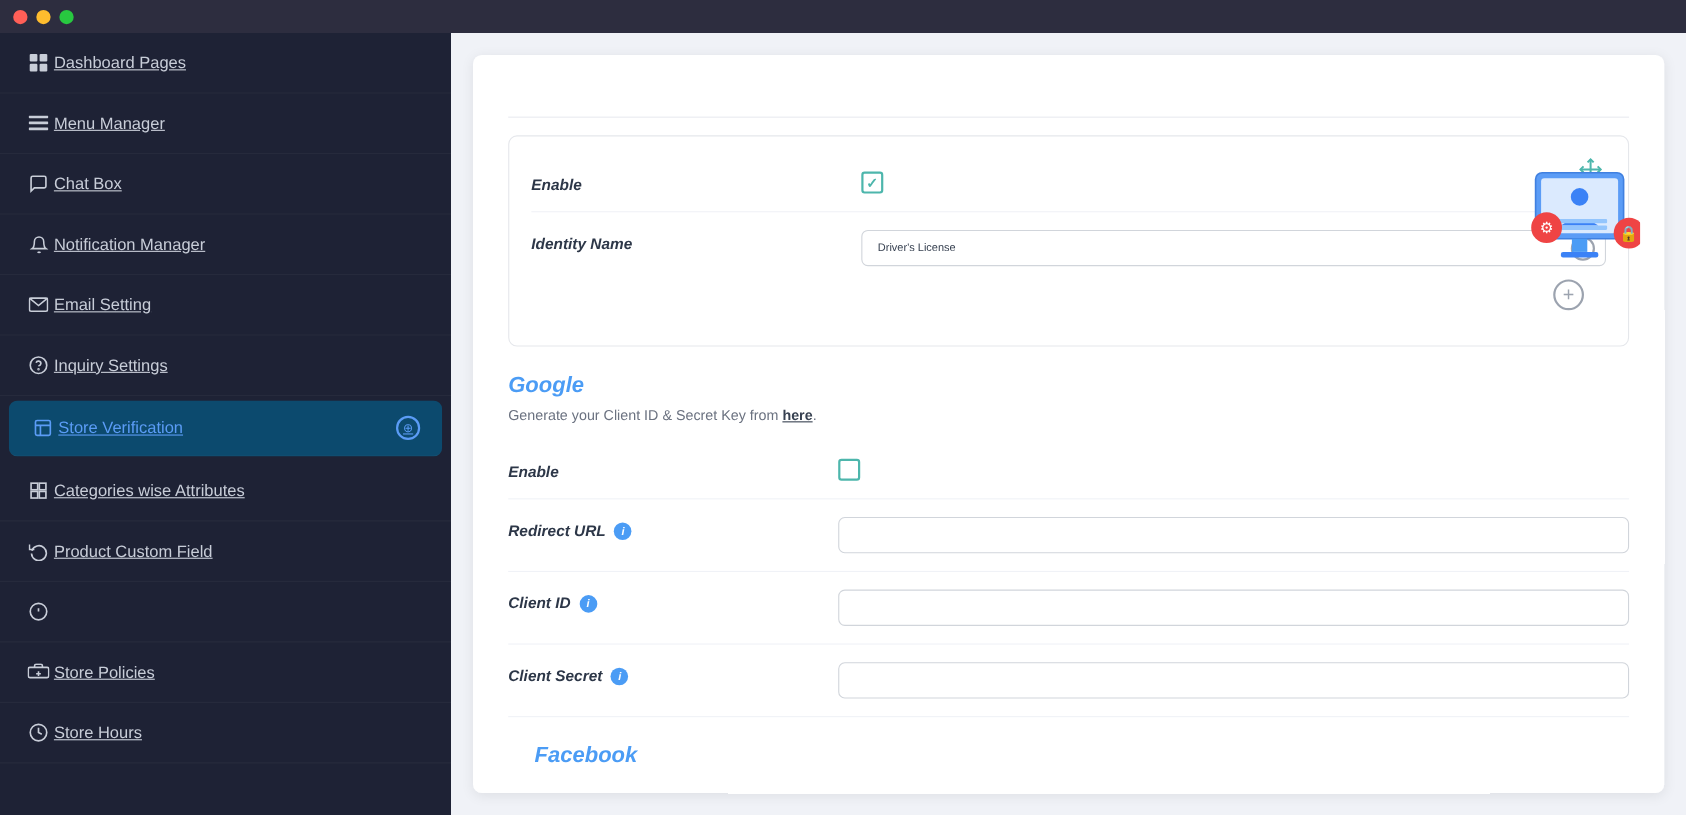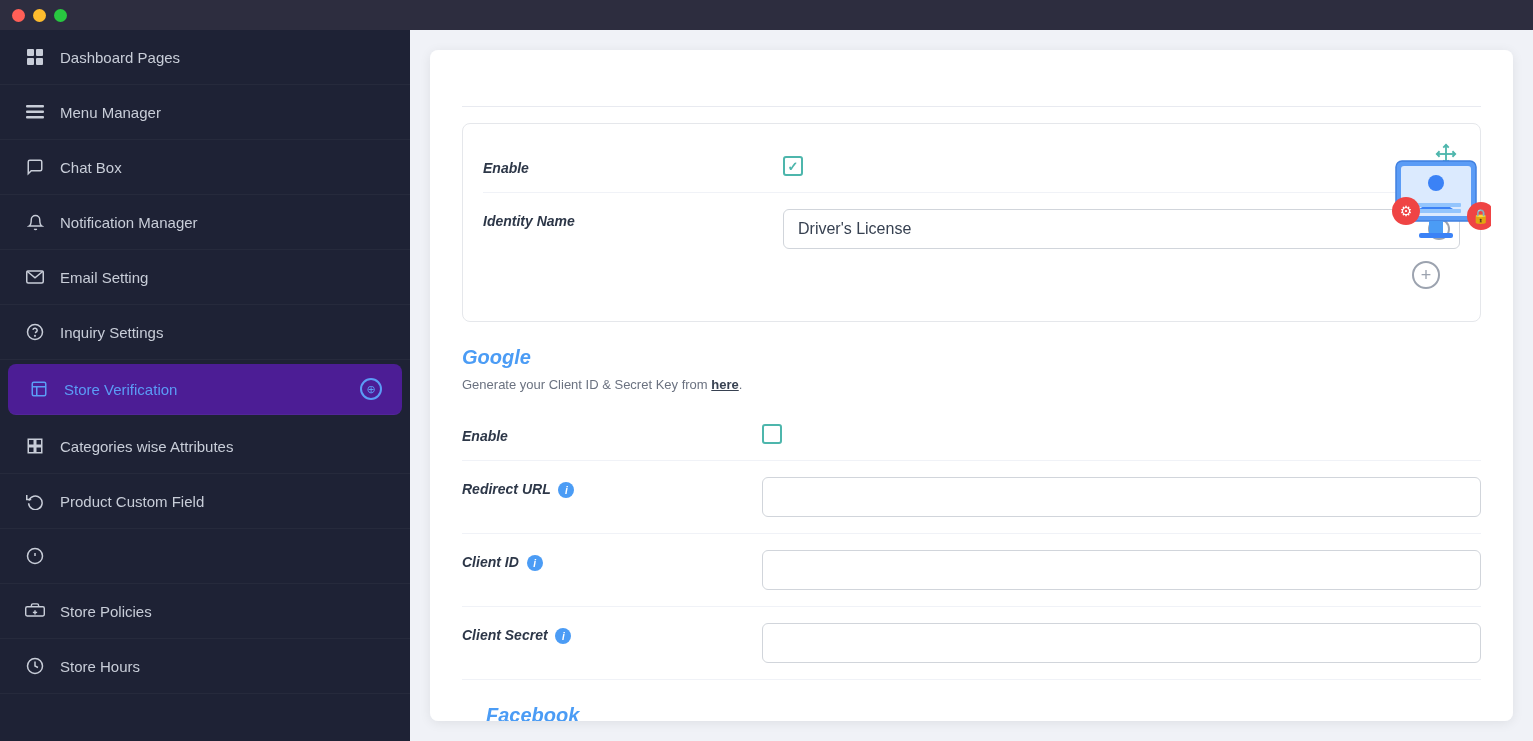--- a/index.html
+++ b/index.html
@@ -47,25 +47,26 @@
     }
 
     .sidebar-item {
       display: flex;
       align-items: center;
       padding: 16px 24px;
       color: #c8cdd8;
       font-size: 15px;
       cursor: pointer;
       border-bottom: 1px solid rgba(255,255,255,0.04);
-      gap: 14px;
+      gap: 3px;
       transition: background 0.15s;
+      text-decoration: underline;
     }
     .sidebar-item.active {
-      background: #4c1d95;
+      background: #0c4a6e;
       color: #5b9cf6;
       border-radius: 8px;
       margin: 4px 8px;
       padding: 14px 20px;
     }
     .sidebar-item .icon {
       width: 22px;
       height: 22px;
       display: flex;
       align-items: center;
@@ -158,21 +159,21 @@
     .custom-checkbox.unchecked {
       background: white;
     }
 
     
     .text-input {
       width: 100%;
       padding: 10px 14px;
       border: 1px solid #d1d5db;
       border-radius: 6px;
-      font-size: 16px;
+      font-size: 10px;
       color: #374151;
       outline: none;
       background: white;
     }
 
     .input-with-clear {
       position: relative;
       display: flex;
       align-items: center;
     }

